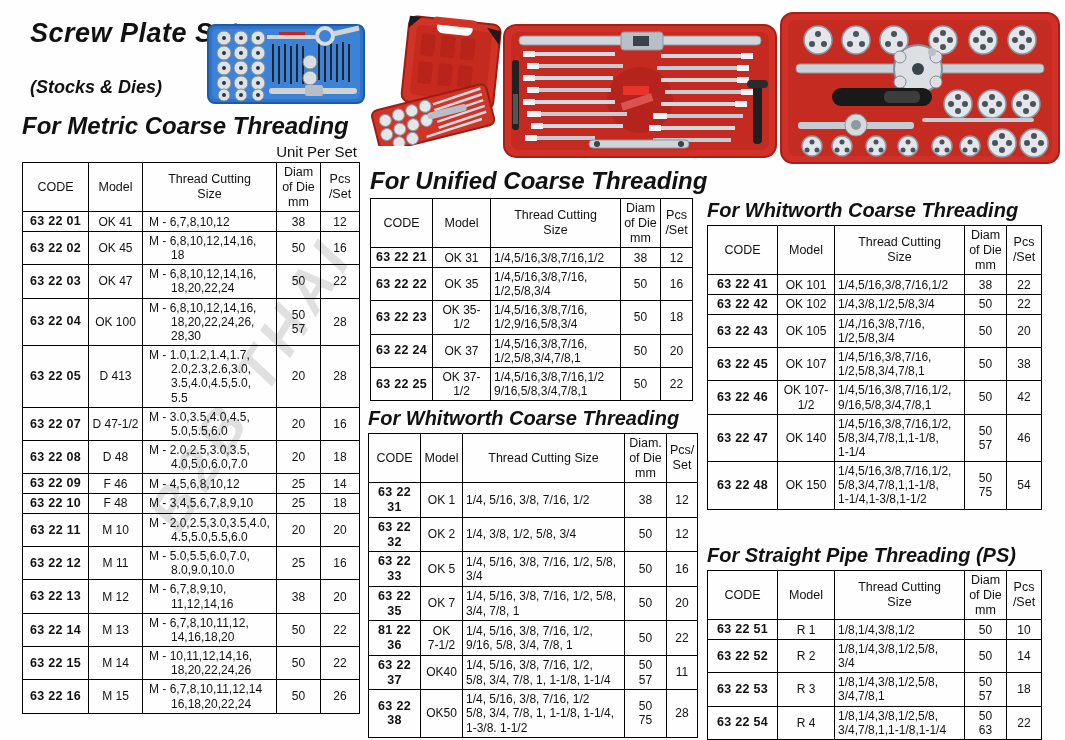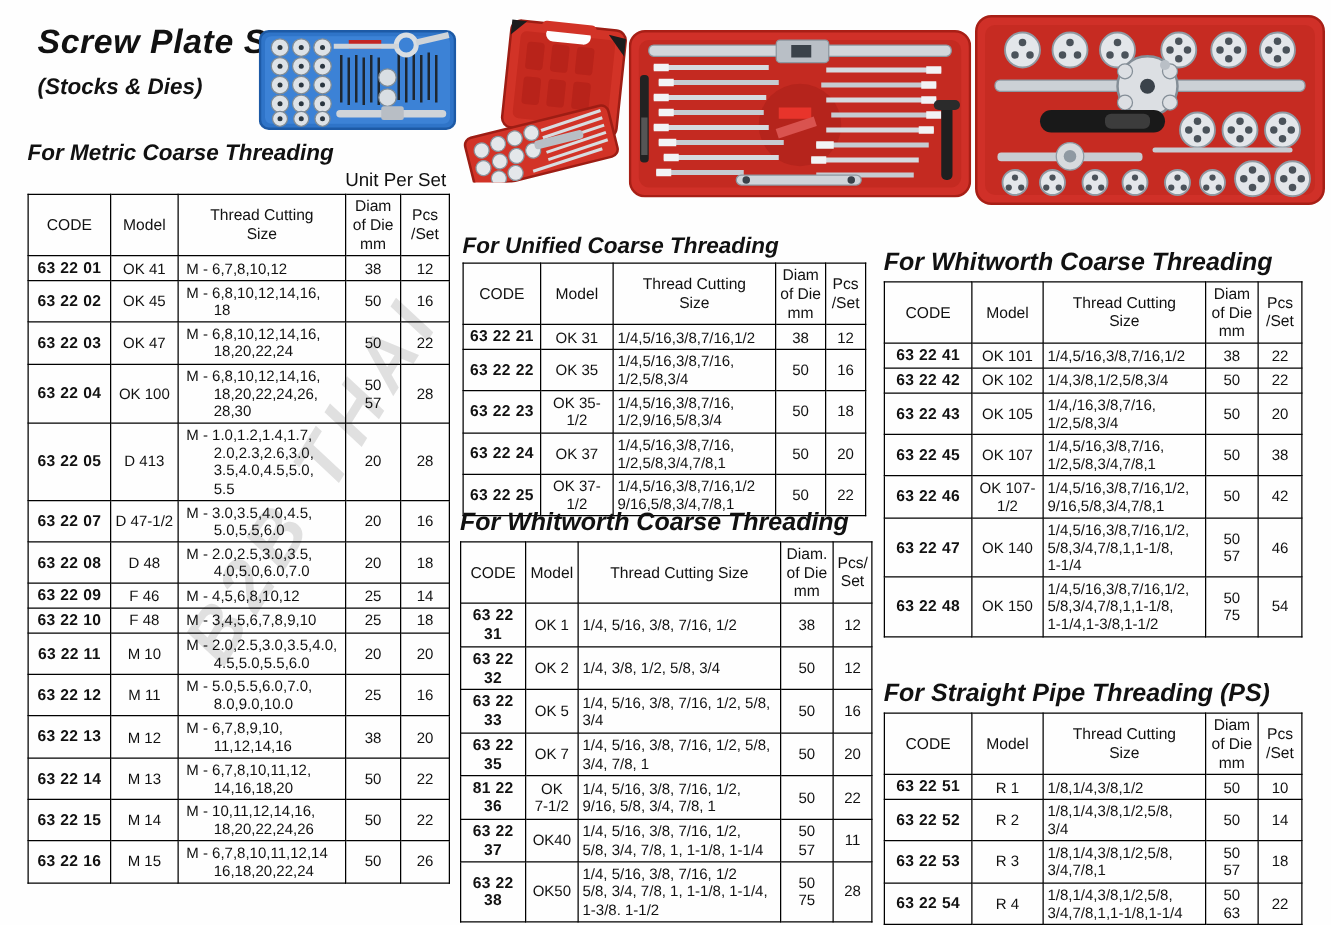--- a/index.html
+++ b/index.html
@@ -1,22 +1,22 @@
 <!DOCTYPE html>
 <html><head>
 <meta charset="utf-8">
 <style>
   html,body{margin:0;padding:0;background:#e8e8e8;}
   #page{position:relative;width:1065px;height:740px;background:#fefefe;overflow:hidden;
         font-family:"Liberation Sans","DejaVu Sans",sans-serif;color:#111;}
   .abs{position:absolute;}
   
   .page-title{font-size:27px;font-weight:bold;font-style:italic;letter-spacing:.5px;}
-  .page-subtitle{font-size:18px;font-weight:bold;font-style:italic;margin-top:10px;}
-  .sec-heading{font-size:18px;font-weight:bold;font-style:italic;white-space:nowrap;margin:0 0 3px 0;}
+  .page-subtitle{font-size:18px;font-weight:bold;font-style:italic;margin-top:28px;}
+  .sec-heading{font-size:24px;font-weight:bold;font-style:italic;white-space:nowrap;margin:0 0 3px 0;}
   .sec-heading.small{font-size:20px;}
   .unit-note{font-size:15px;text-align:right;margin:0 2px 2px 0;}
   
   table.cat{border-collapse:collapse;table-layout:fixed;width:100%;background:transparent;position:relative;z-index:2;}
   table.cat th,table.cat td{border:1.6px solid #000;white-space:pre-line;
         font-size:12px;line-height:1.18;padding:2px 3px;vertical-align:middle;text-align:center;}
   table.cat th{font-weight:normal;font-size:12.5px;height:42px;}
   table.cat td.code{font-weight:bold;font-size:12.5px;letter-spacing:.3px;}
   table.cat td.size{text-align:left;}
   table.metric td.size{padding-left:28px;text-indent:-22px;}
@@ -482,21 +482,21 @@
             <td class="model">M 15</td>
             <td class="size">M - 6,7,8,10,11,12,14
 16,18,20,22,24</td>
             <td class="diam">50</td>
             <td class="pcs">26</td>
           </tr>
         </tbody>
       </table>
   </div>
 
-  <div class="abs z2" style="left:370px;top:186px;width:322px;">
+  <div class="abs z2" style="left:370px;top:167px;width:322px;">
     <div class="sec-heading">For Unified Coarse Threading</div>
     <table class="cat">
         <colgroup>
           <col style="width: 62px;">
           <col style="width: 58px;">
           <col style="width: 130px;">
           <col style="width: 40px;">
           <col style="width: 32px;">
         </colgroup>
         <thead>

